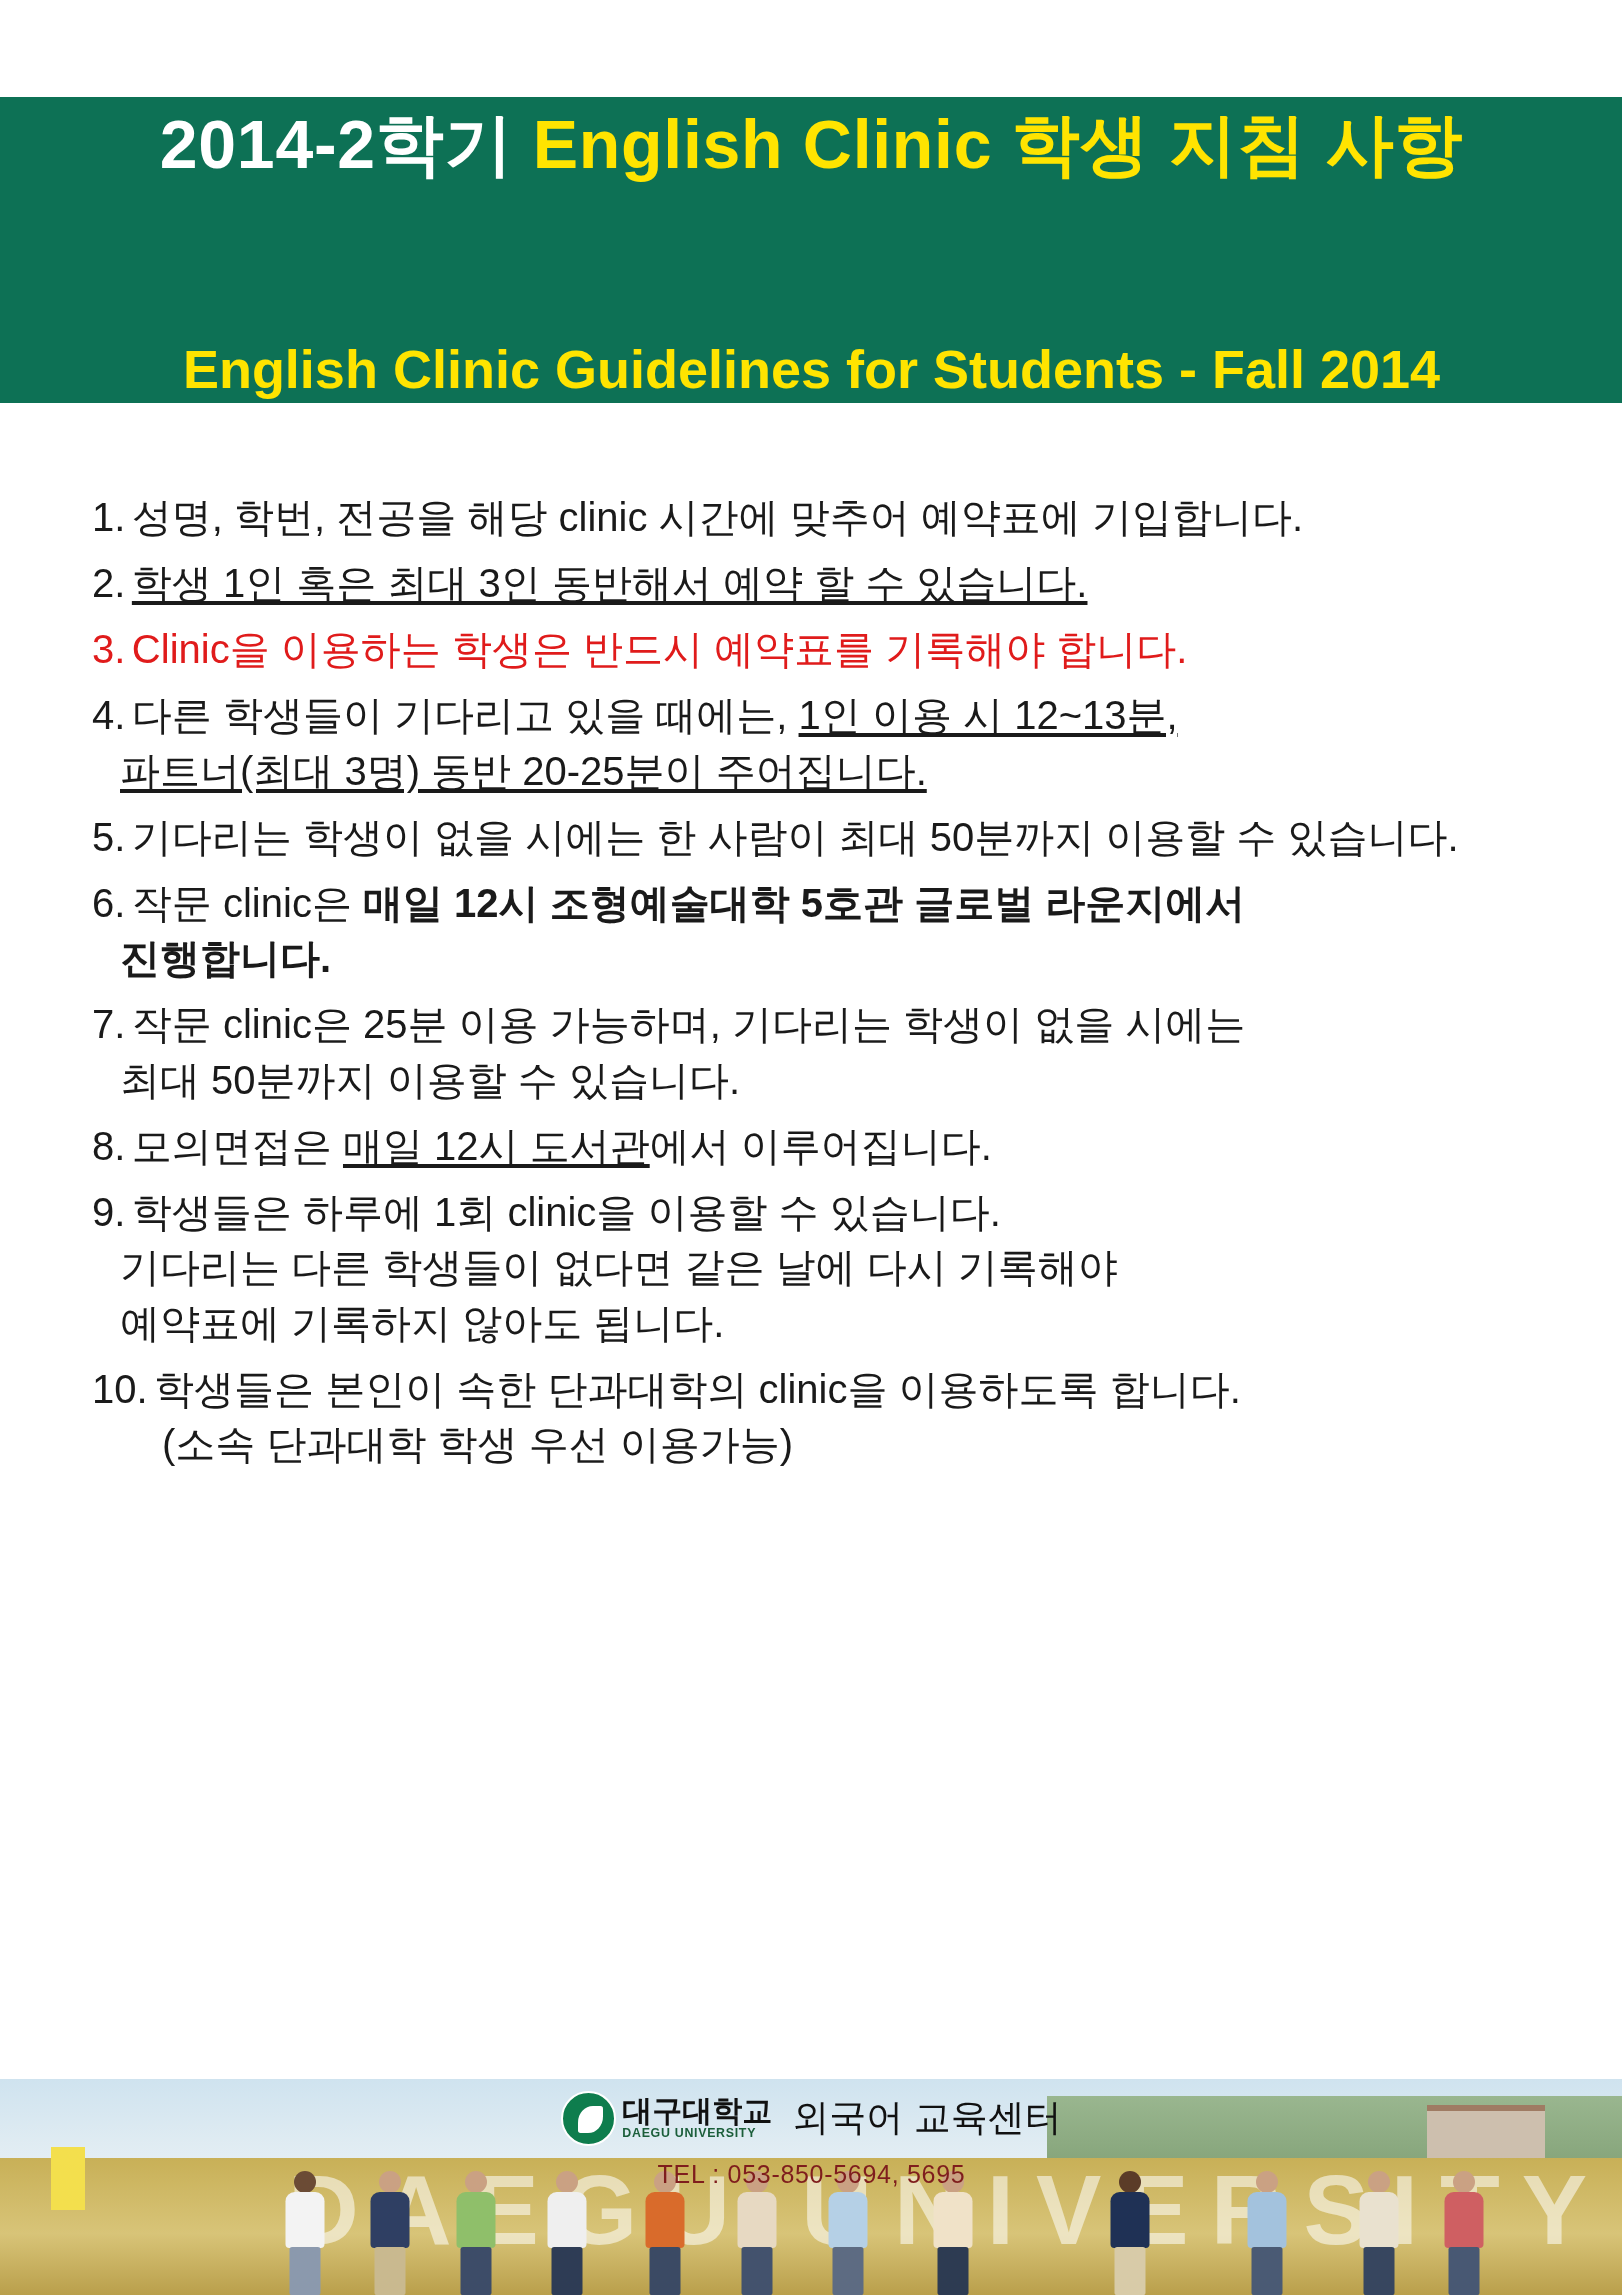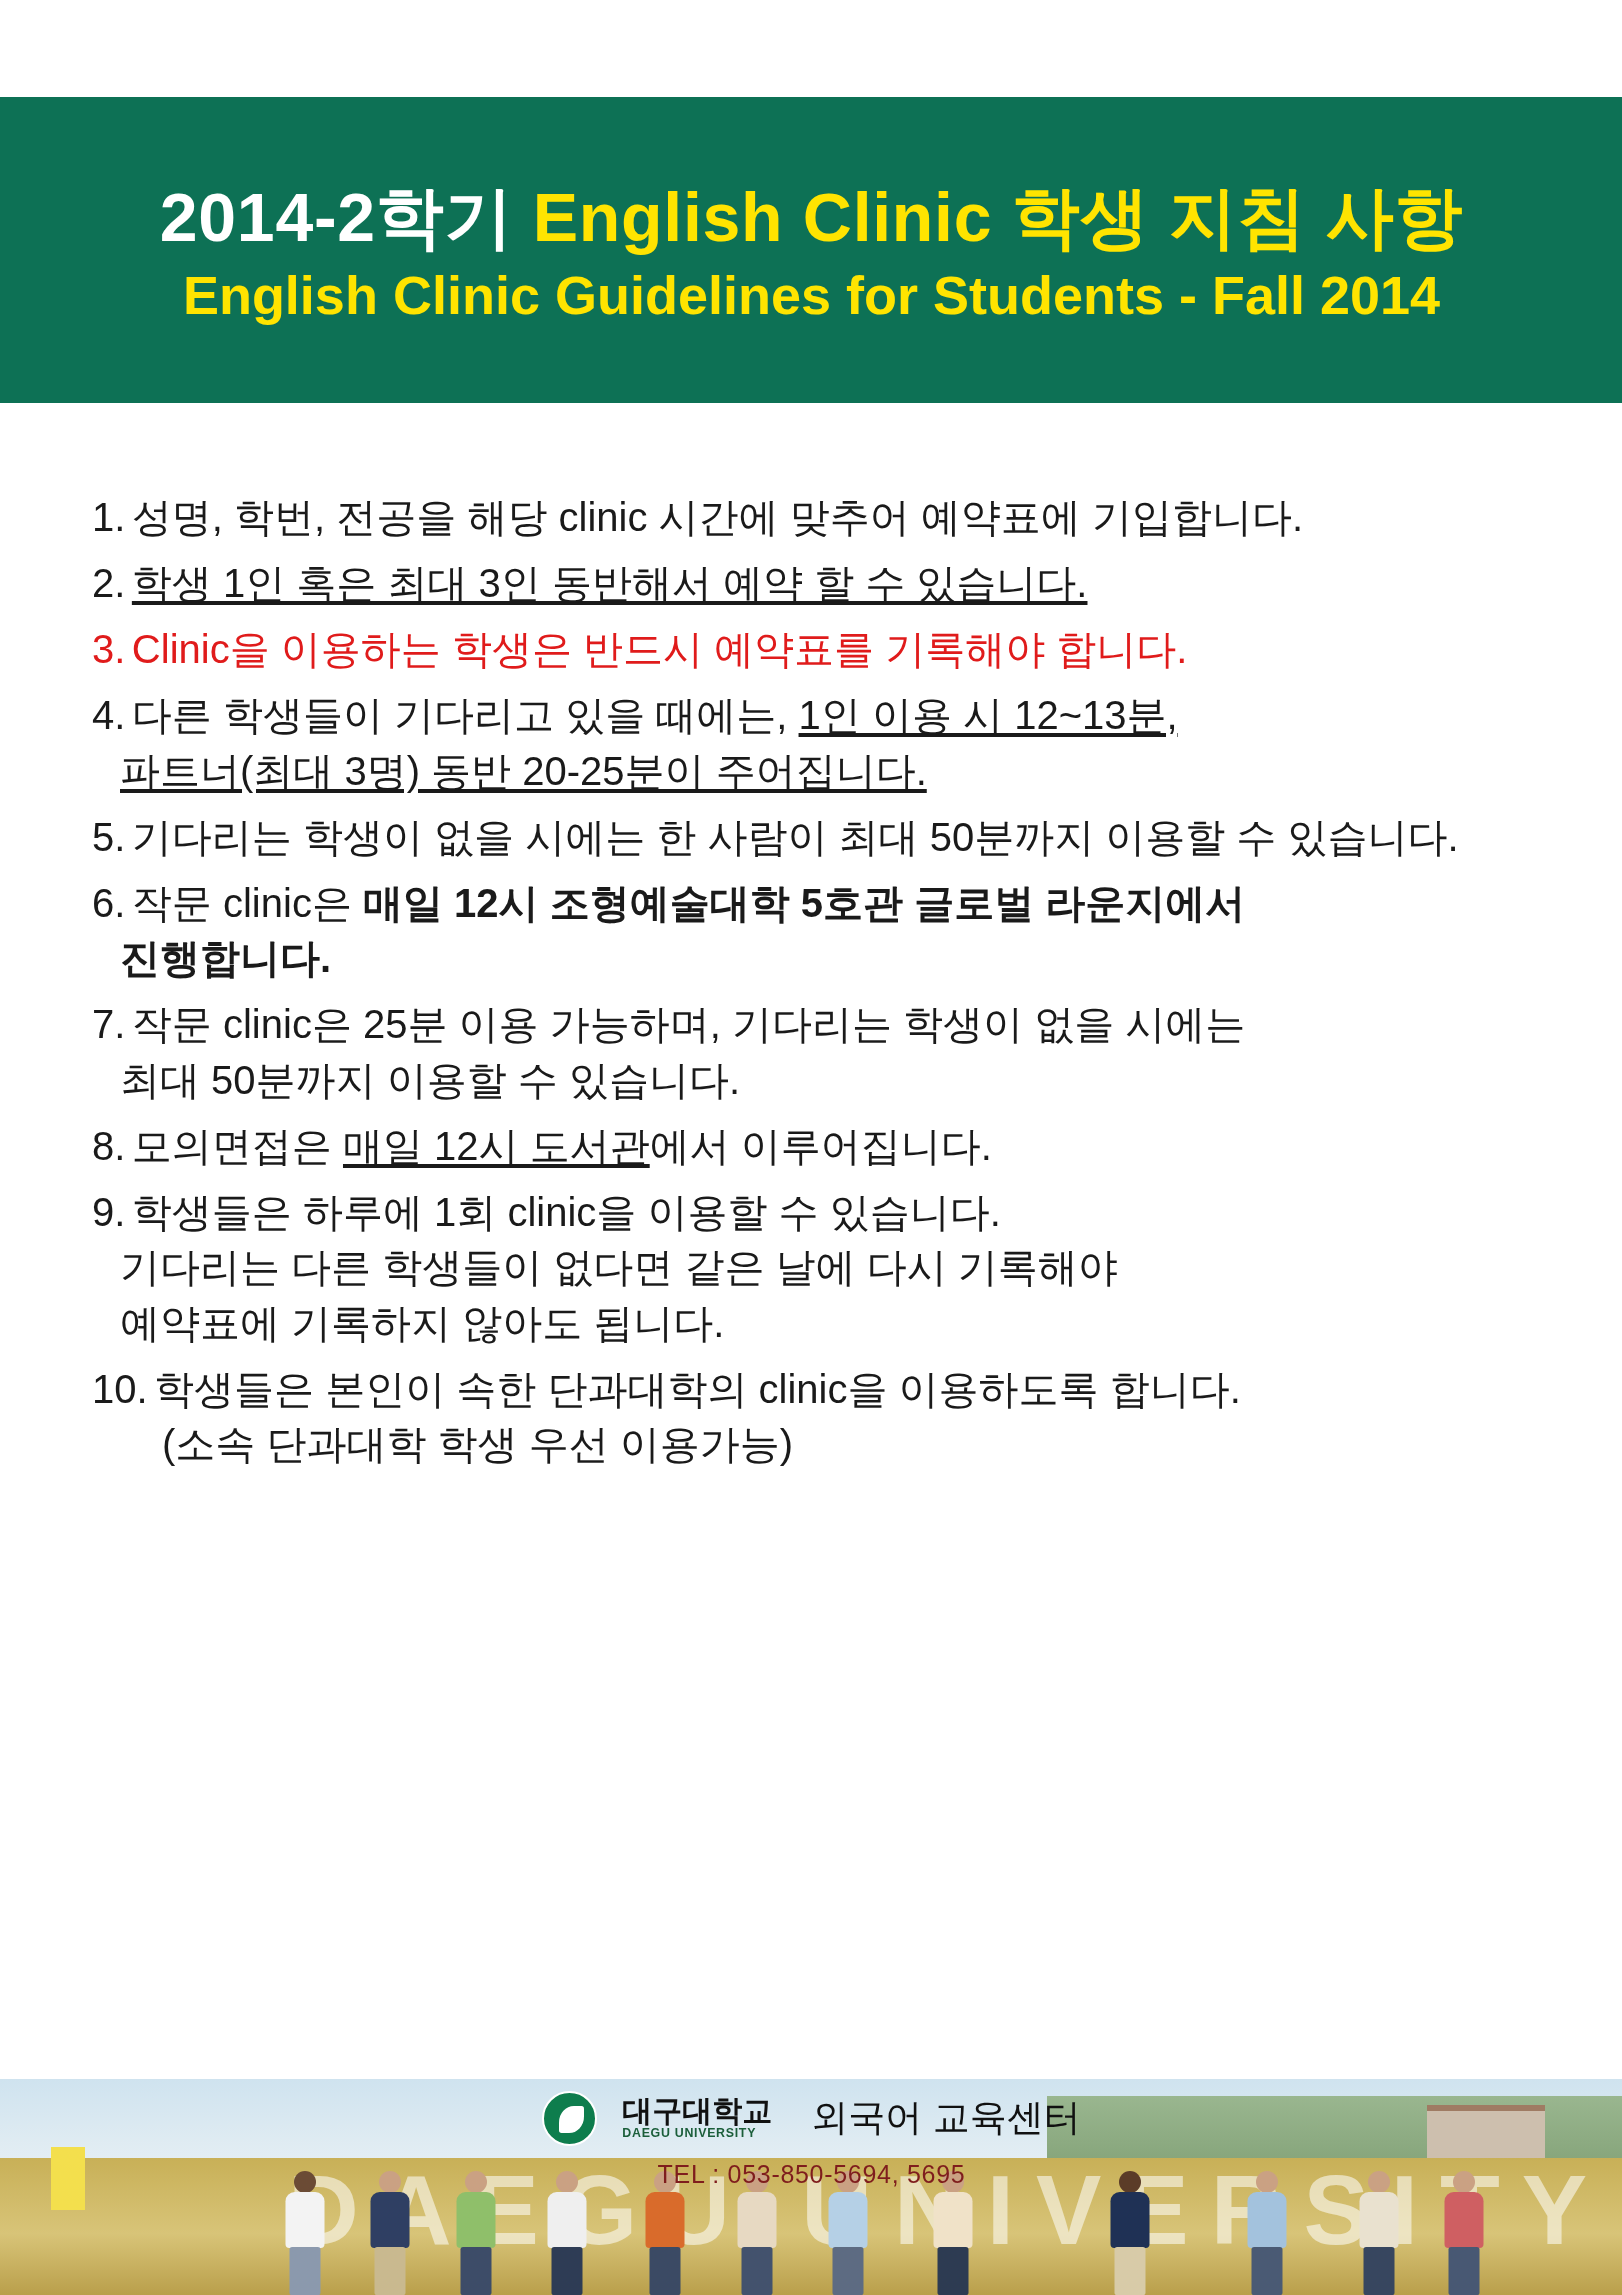--- a/index.html
+++ b/index.html
@@ -19,21 +19,21 @@
   .header {
     position: absolute;
     left: 0;
     top: 97px;
     width: 1623px;
     height: 306px;
     background: #0d7155;
     display: flex;
     flex-direction: column;
     align-items: center;
-    justify-content: center;
+    justify-content: space-between;
     box-sizing: border-box;
     padding-top: 6.5px;
   }
   .header-line1 {
     font-size: 68px;
     font-weight: bold;
     letter-spacing: 0.7px;
     white-space: nowrap;
     line-height: 1.18;
   }
@@ -172,21 +172,21 @@
     position: absolute;
     left: 0;
     top: 11.8px;
     width: 1623px;
     text-align: center;
   }
   .brand-row {
     display: inline-flex;
     align-items: center;
     justify-content: center;
-    gap: 25px;
+    gap: 6px;
   }
   .du-emblem {
     width: 55px; height: 55px;
     border-radius: 50%;
     background: #0e7d4d;
     position: relative;
     border: 2.6px solid #ffffff;
     box-sizing: border-box;
   }
   .du-emblem::after {

